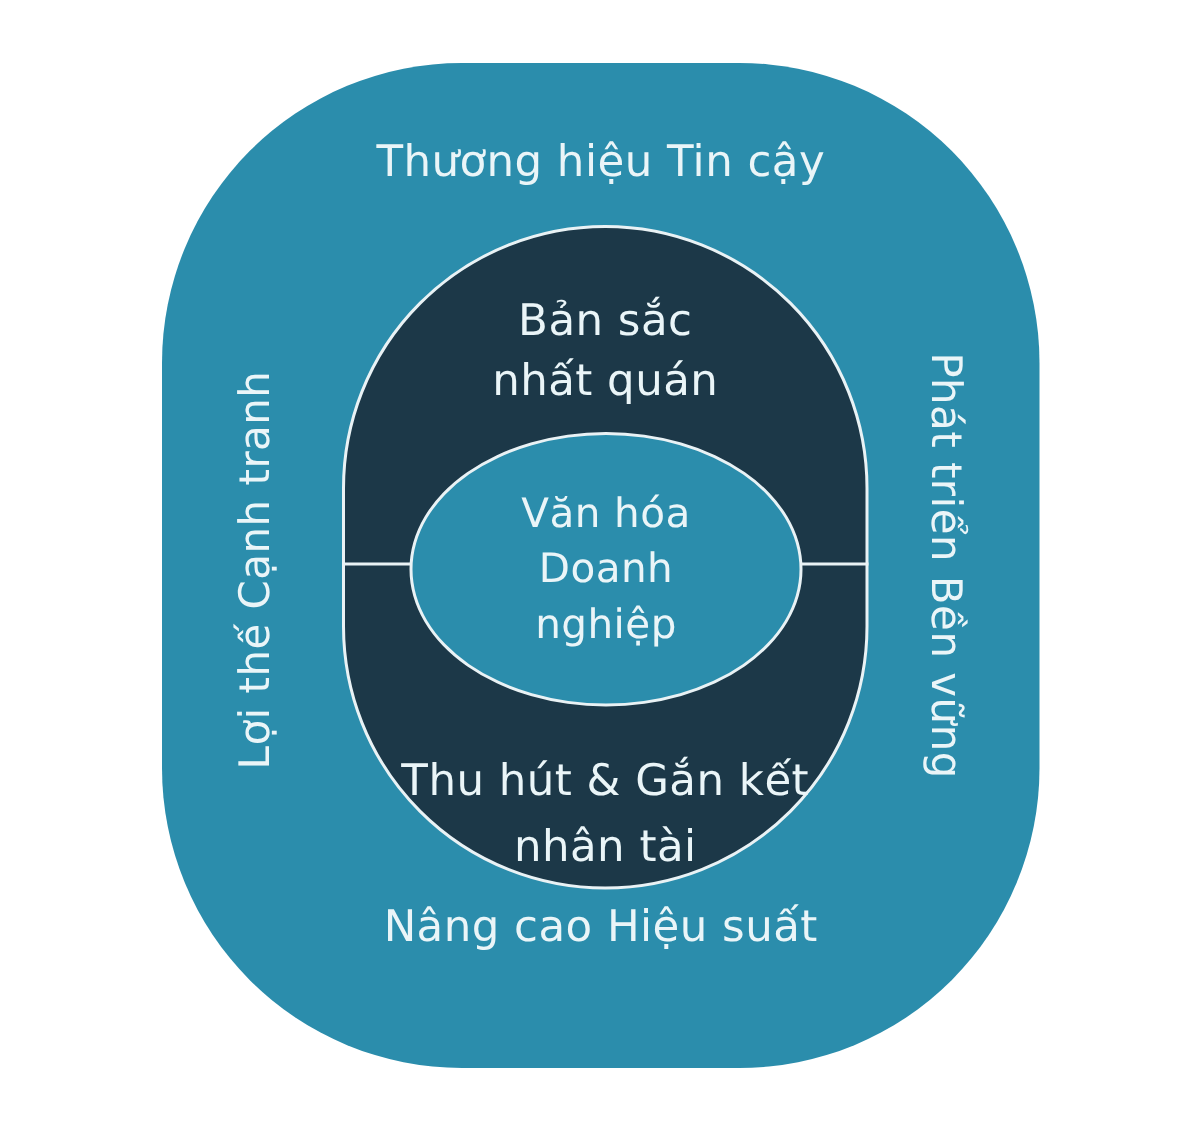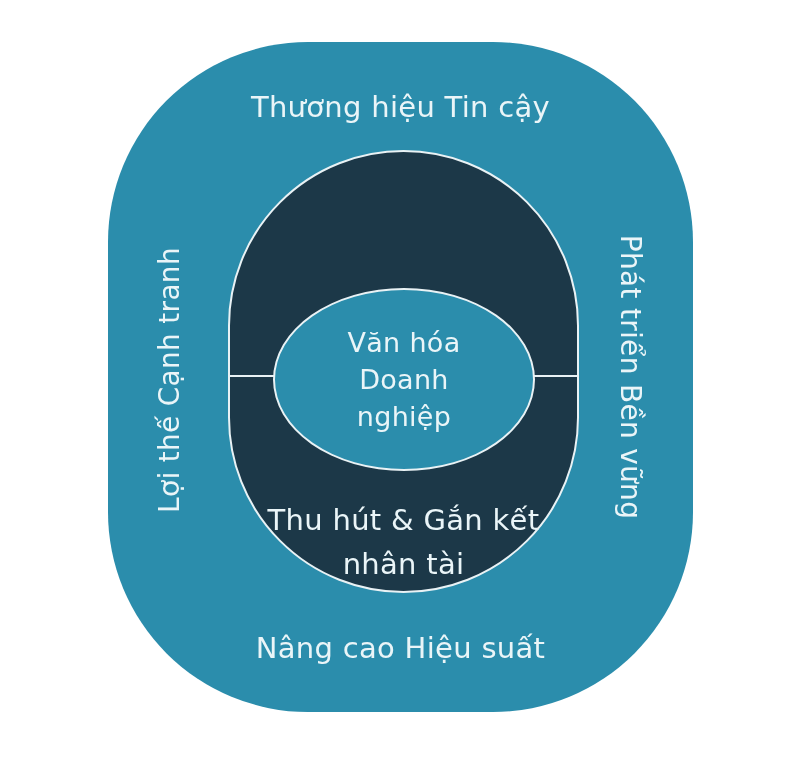--- a/index.html
+++ b/index.html
@@ -58,21 +58,21 @@
     white-space: pre-line;
     text-align: center;
     letter-spacing: 0.3px;
     font-weight: 500;
   }
   .lbl-outer-top {
     left: 108px; top: 90px; width: 585px;
     font-size: 29px; line-height: 34px;
   }
   .lbl-outer-bottom {
-    left: 108px; top: 631px; width: 585px;
+    left: 108px; top: 600px; width: 585px;
     font-size: 29px; line-height: 34px;
   }
   .lbl-outer-left {
     left: 170px; top: 380px;
     width: 400px; height: 40px;
     transform: translate(-50%, -50%) rotate(-90deg);
     font-size: 28px; line-height: 40px;
     white-space: nowrap;
   }
   .lbl-outer-right {
@@ -108,20 +108,22 @@
   <div class="connector right"></div>
 
   <div class="lbl lbl-outer-top">Thương hiệu Tin cậy</div>
 
   <div class="lbl lbl-outer-bottom">Nâng cao Hiệu suất</div>
 
   <div class="lbl lbl-outer-left">Lợi thế Cạnh tranh</div>
 
   <div class="lbl lbl-outer-right">Phát triển Bền vững</div>
 
+  <div class="lbl lbl-inner-top">Bản sắc
+nhất quán</div>
 
   <div class="lbl lbl-inner-bottom">Thu hút &amp; Gắn kết
 nhân tài</div>
 
   <div class="center-ellipse">
     <div class="lbl lbl-center">Văn hóa
 Doanh
 nghiệp</div>
   </div>
 

